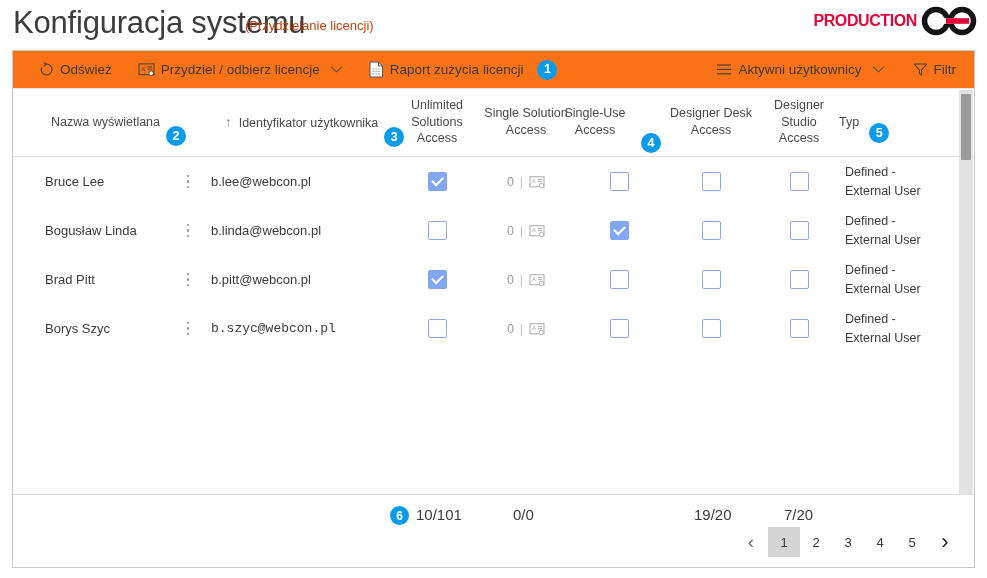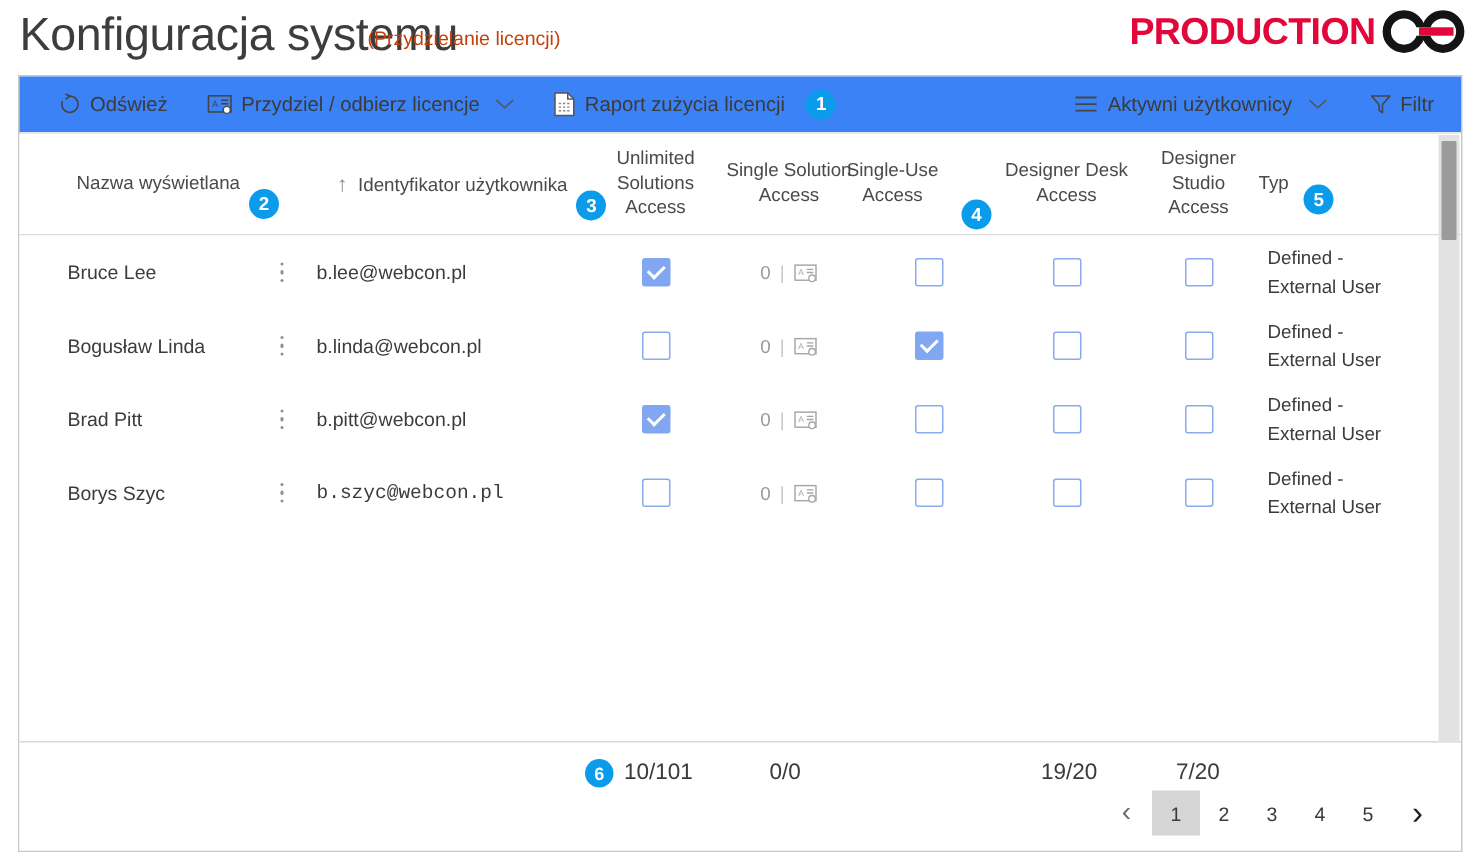--- a/index.html
+++ b/index.html
@@ -24,36 +24,36 @@
   }
   .title-sub {
     position: absolute; left: 245px; top: 18px;
     font-size: 13px; color: #c2410c;
   }
   .logo {
     position: absolute; right: 10px; top: 6px;
     display: flex; align-items: center; gap: 4px;
   }
   .logo-text {
-    font-size: 25px; font-weight: 700; letter-spacing: -0.4px;
+    font-size: 16px; font-weight: 700; letter-spacing: -0.4px;
     color: #e2063a; line-height: 1;
   }
   .logo-mark { display: block; }
 
   
   .card {
     position: absolute; left: 12px; top: 50px;
     width: 963px; height: 518px;
     border: 1px solid #c9c9c9; background: #fff;
   }
 
   
   .toolbar {
     position: relative; height: 38px; width: 100%;
-    background: #3b82f6; border-bottom: 1px solid #e6e6e6;
+    background: #f97316; border-bottom: 1px solid #e6e6e6;
     display: flex; align-items: center;
   }
   .tb-item {
     display: flex; align-items: center; gap: 6px;
     font-size: 13.5px; color: #3b3b3b; cursor: pointer;
     height: 100%; padding: 0 4px; white-space: nowrap;
   }
   .tb-left { display: flex; align-items: center; gap: 18px; padding-left: 22px; }
   .tb-right { position: absolute; right: 14px; display: flex; align-items: center; gap: 20px; text-align: right; }
   .chev { margin-left: 4px; }

